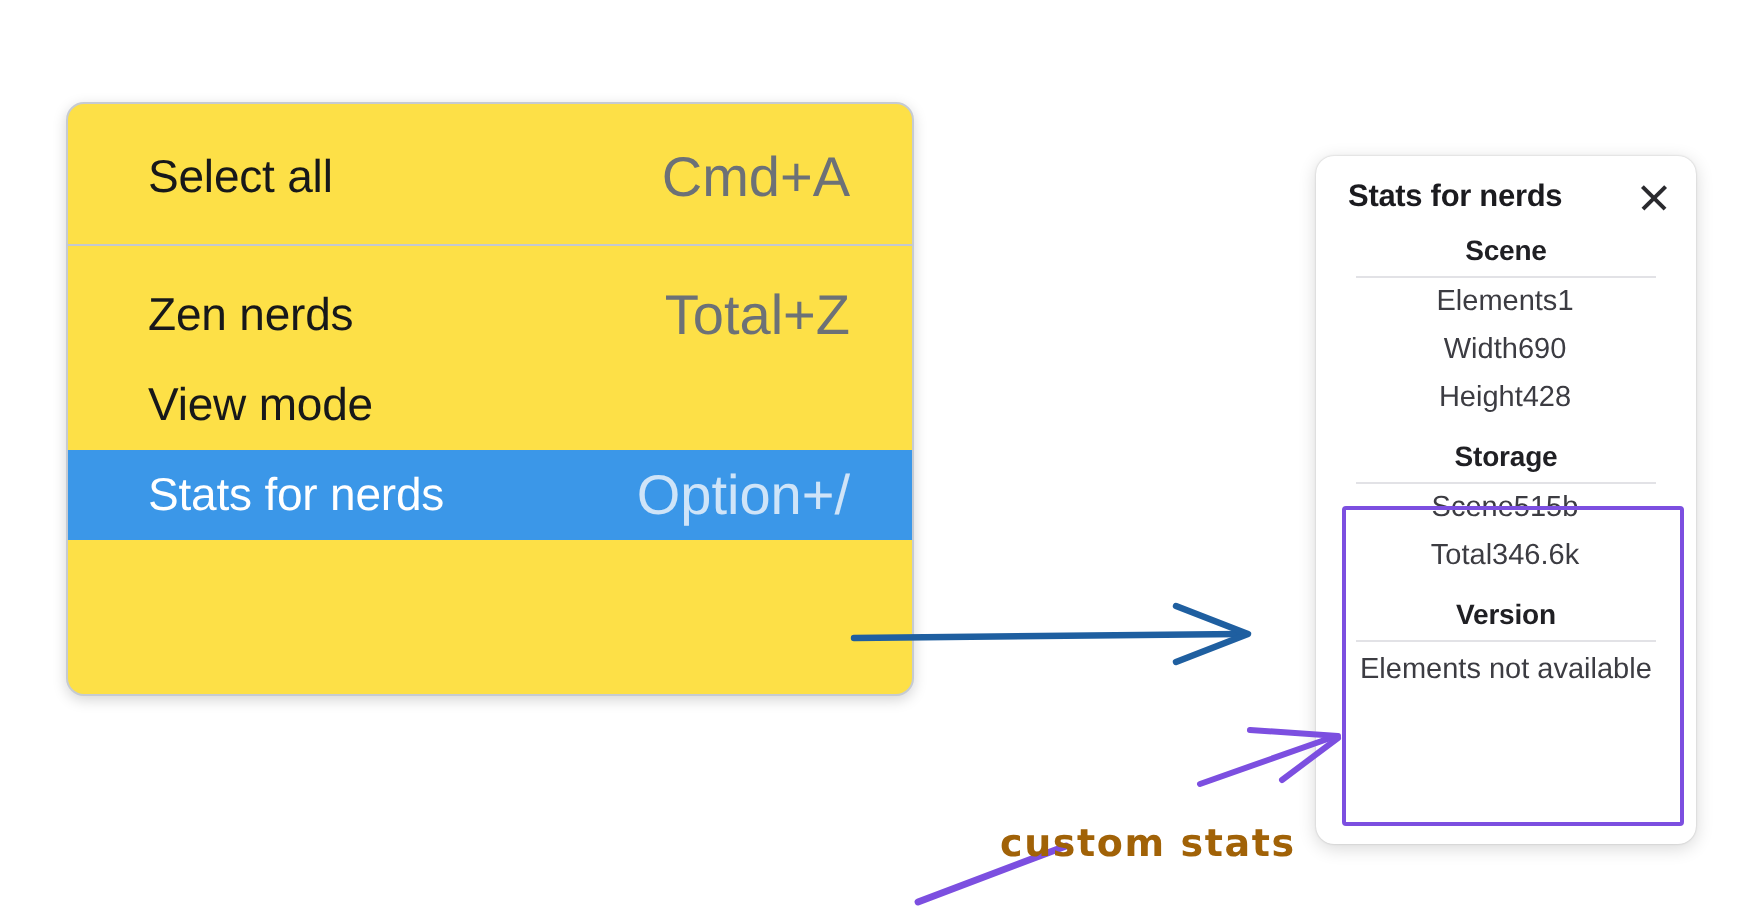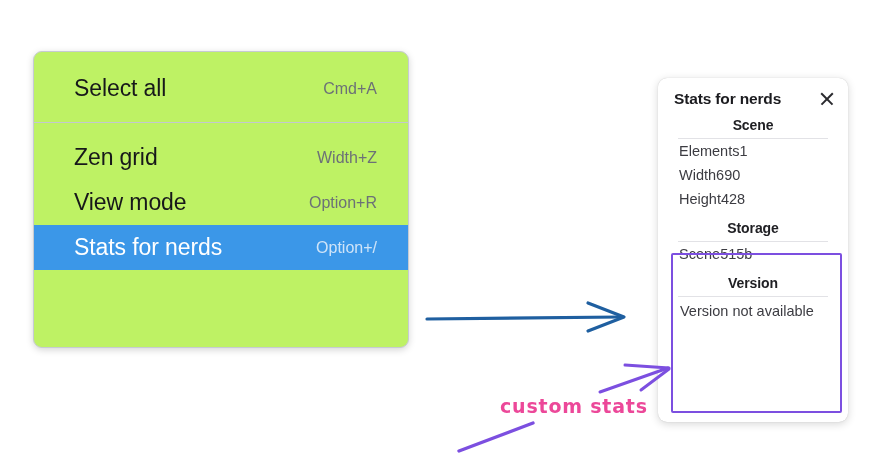--- a/index.html
+++ b/index.html
@@ -14,23 +14,23 @@
     overflow: hidden;
     font-family: "Liberation Sans", sans-serif;
     -webkit-font-smoothing: antialiased;
   }
 
   
   .context-menu {
     position: absolute;
     left: 33px;
     top: 51px;
-    width: 376px;
+    width: 424px;
     height: 297px;
-    background: #bef264;
+    background: #fde047;
     border: 1px solid #c6cbd2;
     border-radius: 9px;
     box-shadow: 0 2px 7px rgba(0,0,0,0.17);
     box-sizing: border-box;
     overflow: hidden;
   }
   .menu-group {
     padding: 0;
   }
   .menu-group.first {
@@ -57,21 +57,21 @@
     box-sizing: border-box;
   }
   .menu-item .label {
     font-size: 23px;
     color: #17181a;
     letter-spacing: -0.1px;
     white-space: nowrap;
   }
   .menu-item .shortcut {
     margin-left: auto;
-    font-size: 16px;
+    font-size: 28px;
     color: #6c7177;
     white-space: nowrap;
   }
   .menu-item.selected {
     background: #3b97e8;
   }
   .menu-item.selected .label {
     color: #ffffff;
   }
   .menu-item.selected .shortcut {
@@ -134,21 +134,21 @@
     letter-spacing: -0.1px;
   }
   .hr {
     height: 1px;
     background: #e2e2e6;
     margin: 0 2px;
   }
   .stat-row {
     display: flex;
     align-items: center;
-    justify-content: flex-start;
+    justify-content: center;
     padding: 4px 4px 4px 3px;
     font-size: 14.5px;
     color: #3c3c42;
   }
   .stat-row .k { white-space: nowrap; }
   .stat-row .v { white-space: nowrap; }
   .plain-row {
     padding: 6px 4px 4px 4px;
     font-size: 14.5px;
     color: #3c3c42;
@@ -173,51 +173,50 @@
     position: absolute;
     left: 0;
     top: 0;
     width: 873px;
     height: 461px;
     pointer-events: none;
   }
   .anno-text {
     position: absolute;
     left: 500px;
-    top: 395px;
+    top: 411px;
     font-family: "DejaVu Sans", sans-serif;
     font-size: 19px;
     font-weight: bold;
     letter-spacing: 0.8px;
-    color: #ec4899;
+    color: #a16207;
     white-space: nowrap;
   }
 </style>
 </head>
 <body>
 
 <div class="context-menu">
 
   <div class="menu-group first">
     <div class="menu-item">
       <span class="label">Select all</span>
       <span class="shortcut">Cmd+A</span>
     </div>
   </div>
 
   <div class="menu-divider"></div>
 
   <div class="menu-group second">
     <div class="menu-item">
-      <span class="label">Zen grid</span>
-      <span class="shortcut">Width+Z</span>
+      <span class="label">Zen nerds</span>
+      <span class="shortcut">Total+Z</span>
     </div>
     <div class="menu-item">
       <span class="label">View mode</span>
-      <span class="shortcut">Option+R</span>
     </div>
     <div class="menu-item selected">
       <span class="label">Stats for nerds</span>
       <span class="shortcut">Option+/</span>
     </div>
     <div class="menu-tail"></div>
   </div>
 
 </div>
 
@@ -244,24 +243,28 @@
       <span class="k">Height</span>
       <span class="v">428</span>
     </div>
 
     <div class="section-title">Storage</div>
     <div class="hr"></div>
     <div class="stat-row">
       <span class="k">Scene</span>
       <span class="v">515b</span>
     </div>
+    <div class="stat-row">
+      <span class="k">Total</span>
+      <span class="v">346.6k</span>
+    </div>
 
     <div class="section-title">Version</div>
     <div class="hr"></div>
-    <div class="plain-row">Version not available</div>
+    <div class="plain-row">Elements not available</div>
 
   </div>
 </div>
 
 <div class="highlight-box"></div>
 
 <svg class="anno" viewBox="0 0 873 461">
 
   <g>
     <line x1="427" y1="319" x2="620" y2="317" stroke="#1f5fa0" stroke-width="3.2" stroke-linecap="round"></line>

